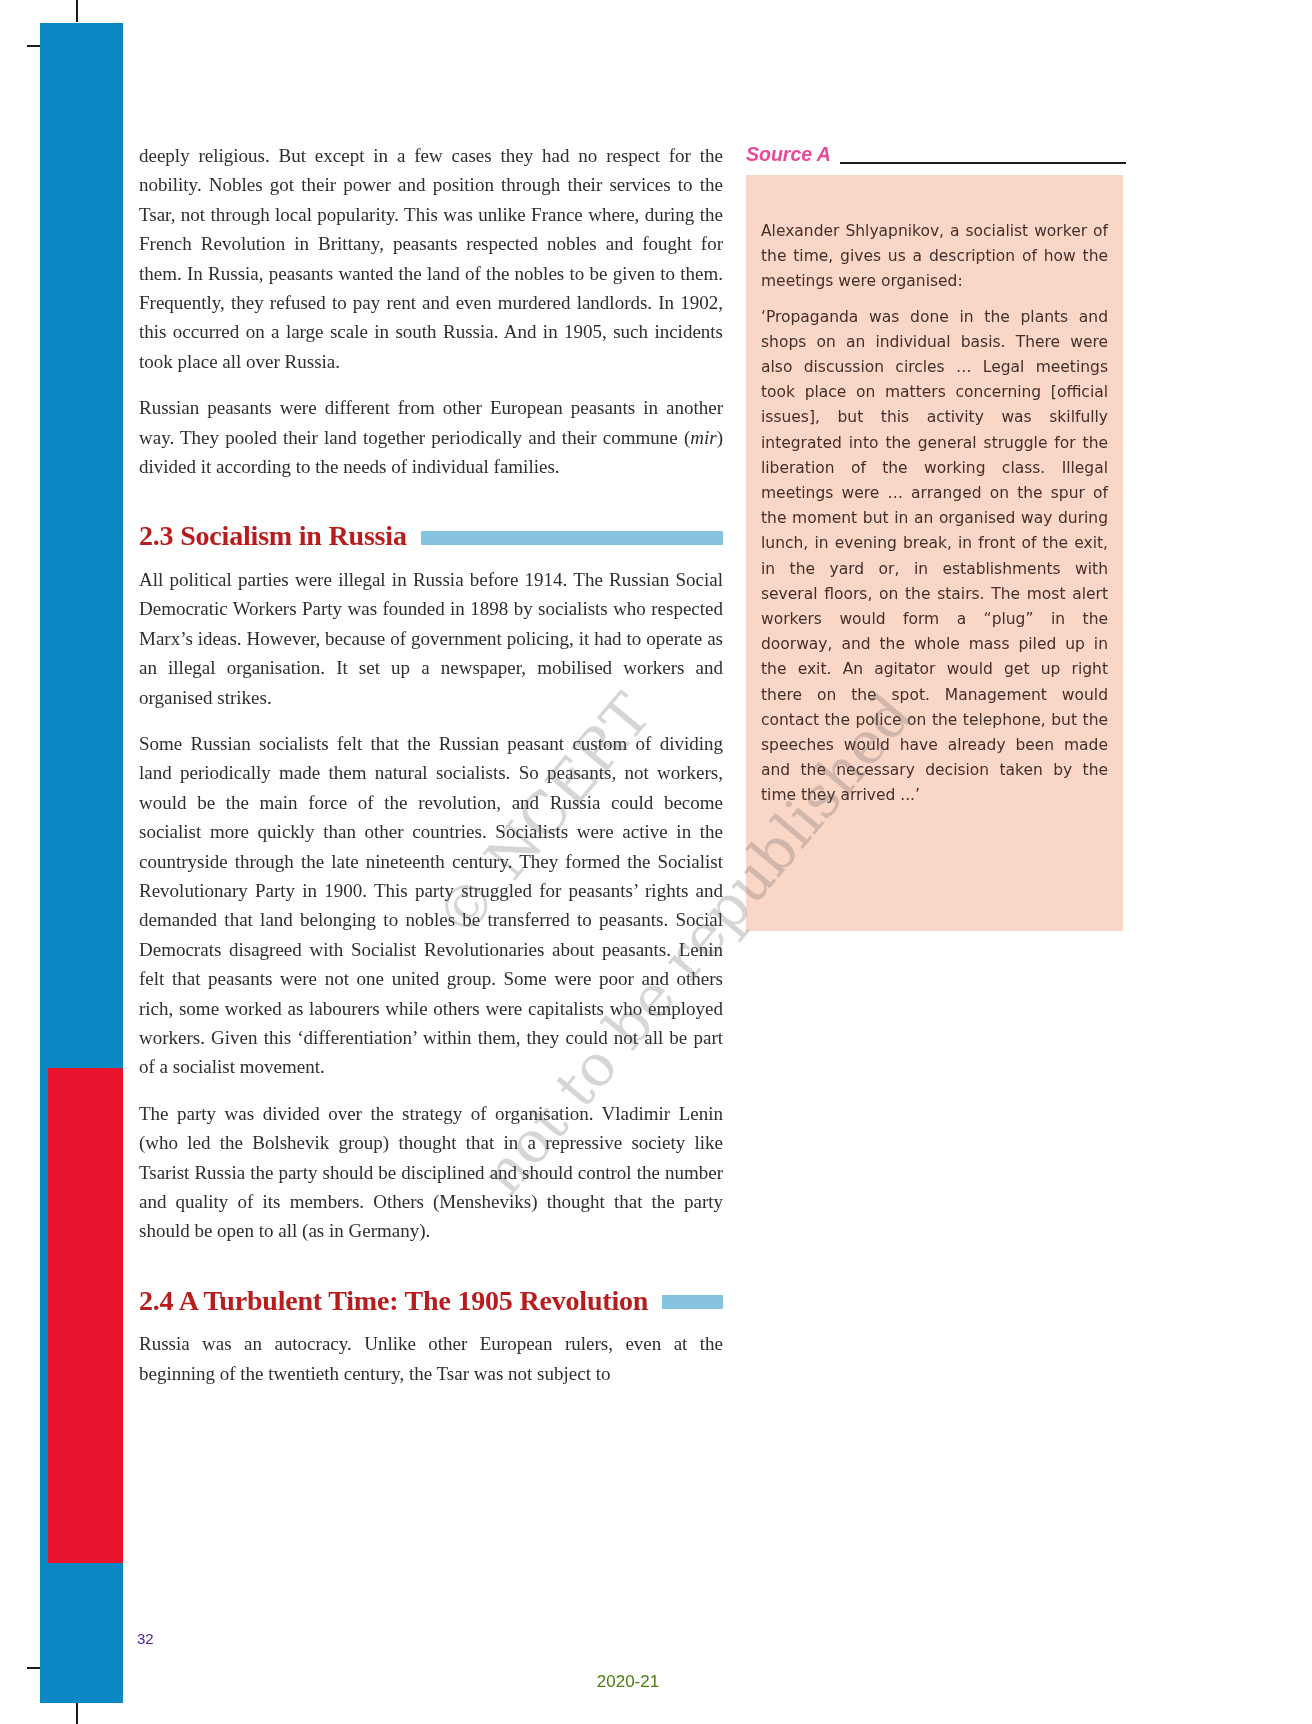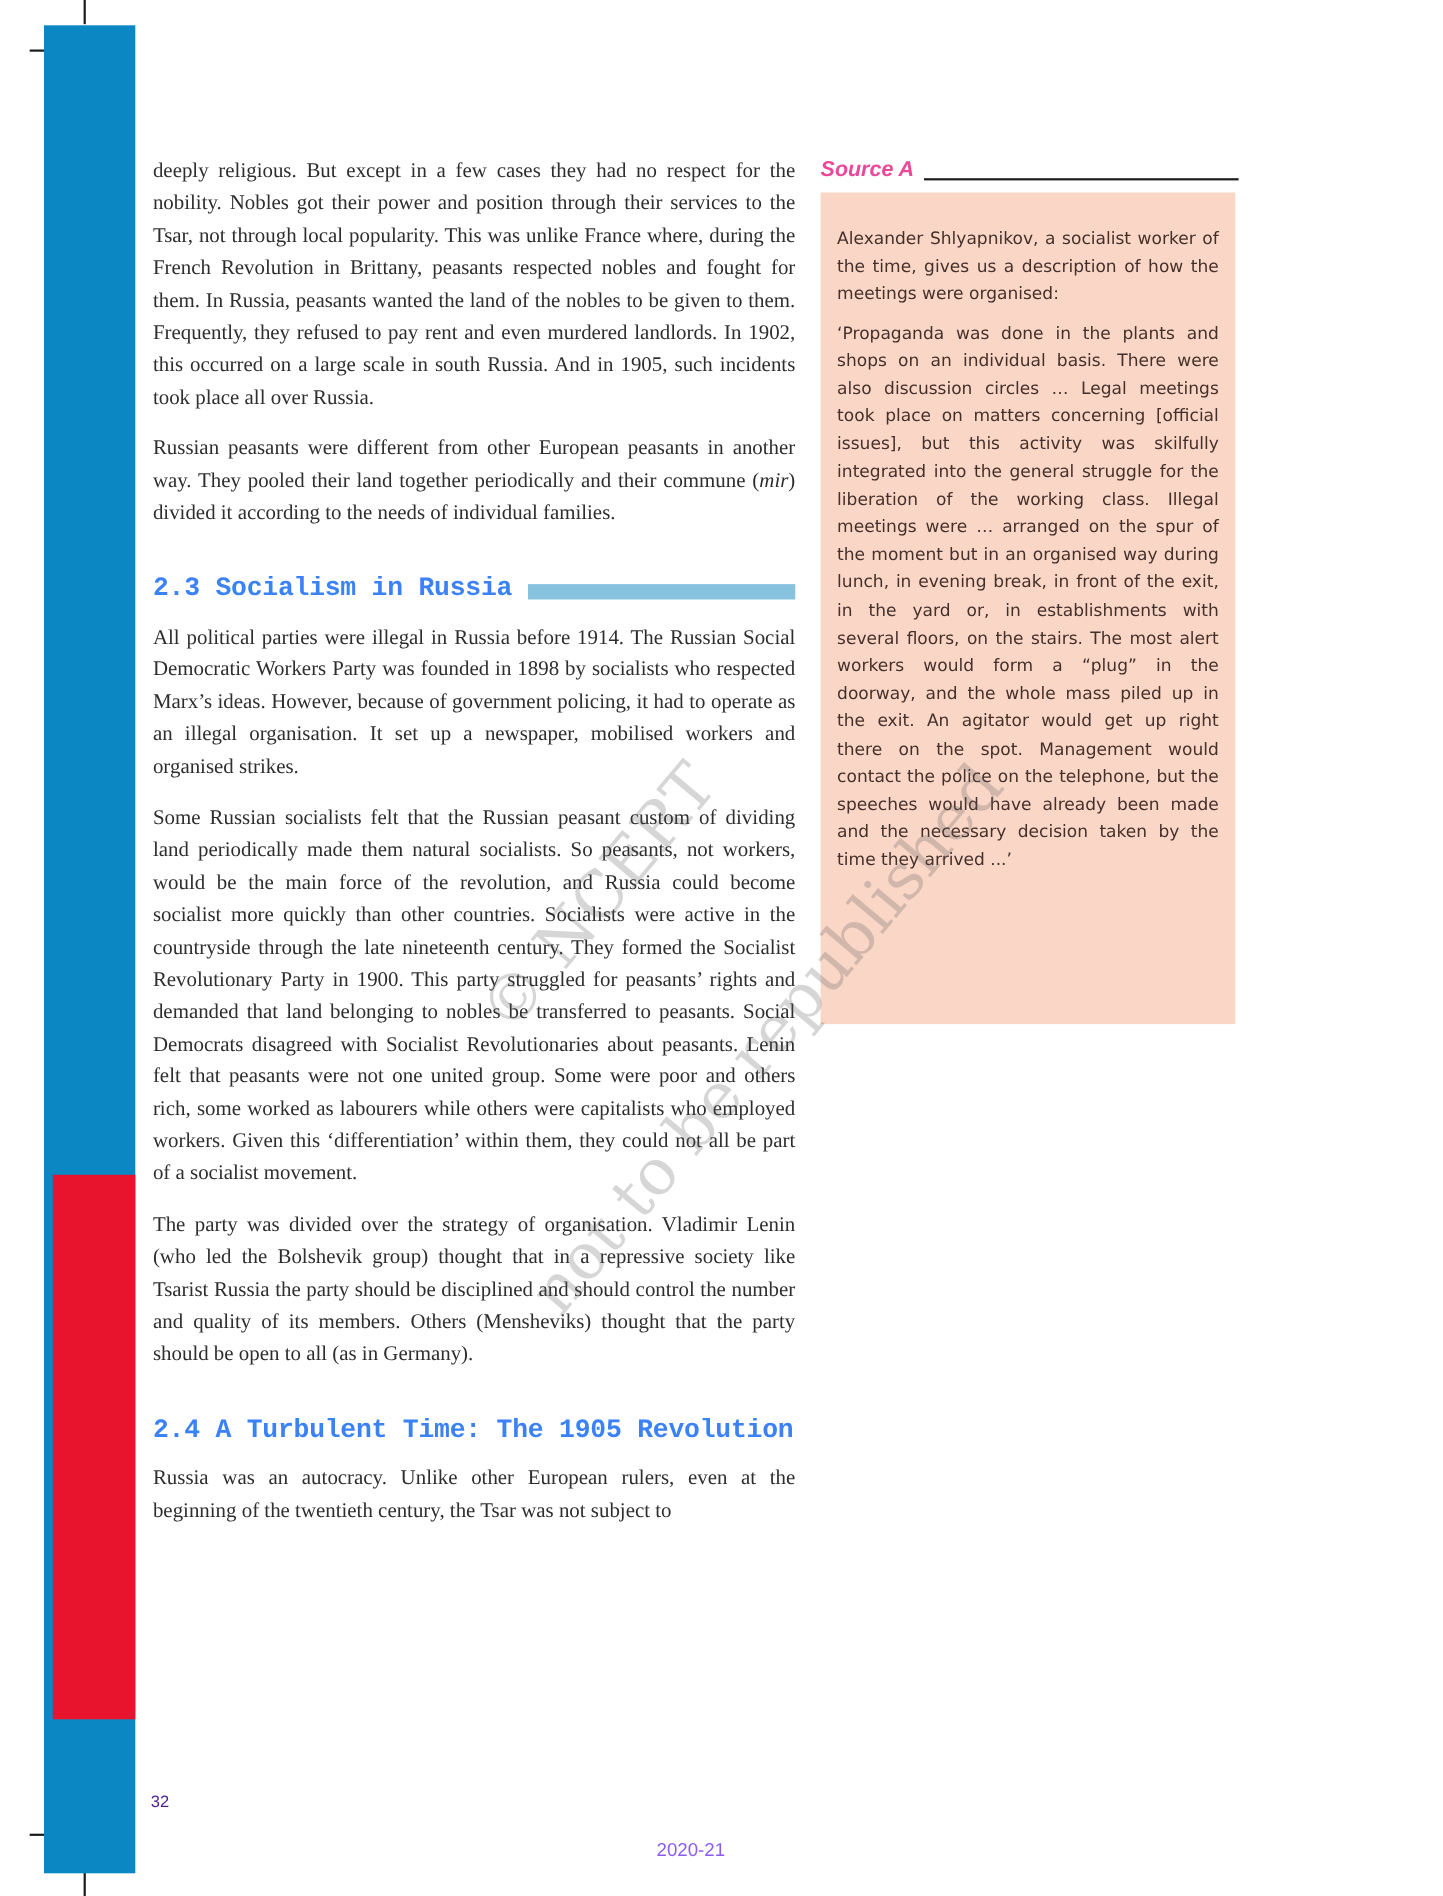--- a/index.html
+++ b/index.html
@@ -27,35 +27,35 @@
   
   .content {
     position: absolute; left: 139px; top: 141px; width: 584px; z-index: 3;
     font-size: 19px; line-height: 29.4px; color: #2e2e2e; text-align: justify;
   }
   .content p { margin: 0 0 17px 0; }
   .content em { font-style: italic; }
   .content strong { font-weight: normal; }
   .sec-heading { display: flex; align-items: center; margin: 40px 0 14px 0; }
   .sec-heading h2 {
-    font-family: Liberation Mono, monospace; font-size: 24px; font-weight: 700;
-    color: #3b82f6; letter-spacing: -0.2px; white-space: nowrap;
+    font-family: Liberation Serif, serif; font-size: 28px; font-weight: 700;
+    color: #b91c1c; letter-spacing: -0.2px; white-space: nowrap;
   }
   .sec-heading .hbar { flex: 1; height: 14px; margin-left: 14px; margin-top: 3px; background: #87c3de; }
   
   .source-panel { position: absolute; left: 746px; top: 144px; width: 380px; z-index: 3; }
   .source-head { display: flex; align-items: flex-end; height: 22px; }
   .source-label {
     font-family: "Liberation Sans", sans-serif; font-weight: 700; font-style: italic;
     font-size: 19.5px; color: #ec4899; white-space: nowrap;
   }
   .source-rule { flex: 1; border-bottom: 2.5px solid #1c1c1c; margin-left: 9px; margin-bottom: 2px; }
   .source-box {
     margin-top: 9px; width: 377px; min-height: 756px; background: #f9d6c6;
-    padding: 30px 15px 28px 15px;
+    padding: 44px 15px 28px 15px;
     font-family: "DejaVu Sans", "Liberation Sans", sans-serif;
     font-size: 15.5px; line-height: 25.2px; color: #44302a; text-align: justify;
   }
   .source-box p { margin: 0 0 10px 0; }
   .source-box p:last-child { margin-bottom: 0; }
   .source-box em { font-style: italic; }
   
   .watermark {
     position: absolute; left: 240px; top: 560px; width: 760px; height: 640px; z-index: 4;
     display: flex; flex-direction: column; align-items: center; justify-content: center;
@@ -63,21 +63,21 @@
     font-family: "DejaVu Serif", serif; font-size: 58px; line-height: 200px;
     color: rgba(90, 90, 90, 0.25); white-space: nowrap; text-align: center;
   }
   
   .page-number {
     position: absolute; left: 137px; top: 1630px; z-index: 3;
     font-family: "Liberation Sans", sans-serif; font-size: 15px; color: #4c1d95;
   }
   .folio {
     position: absolute; left: 0; top: 1672px; width: 1256px; text-align: center; z-index: 3;
-    font-family: "Liberation Sans", sans-serif; font-size: 17px; color: #8b5cf6;
+    font-family: "Liberation Sans", sans-serif; font-size: 17px; color: #4d7c0f;
   }
 </style>
 </head>
 <body>
 
 <div class="sheet">
 
   <div class="crop v" style="left:76px; top:0;"></div>
   <div class="crop h" style="left:27px; top:45px;"></div>
   <div class="crop h" style="left:27px; top:1667px;"></div>

